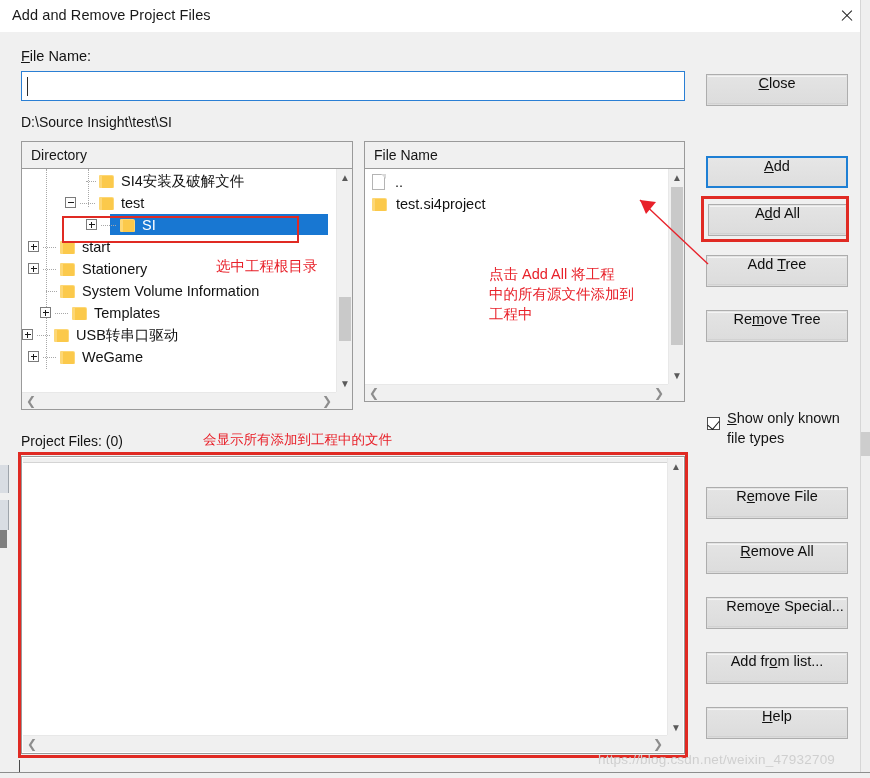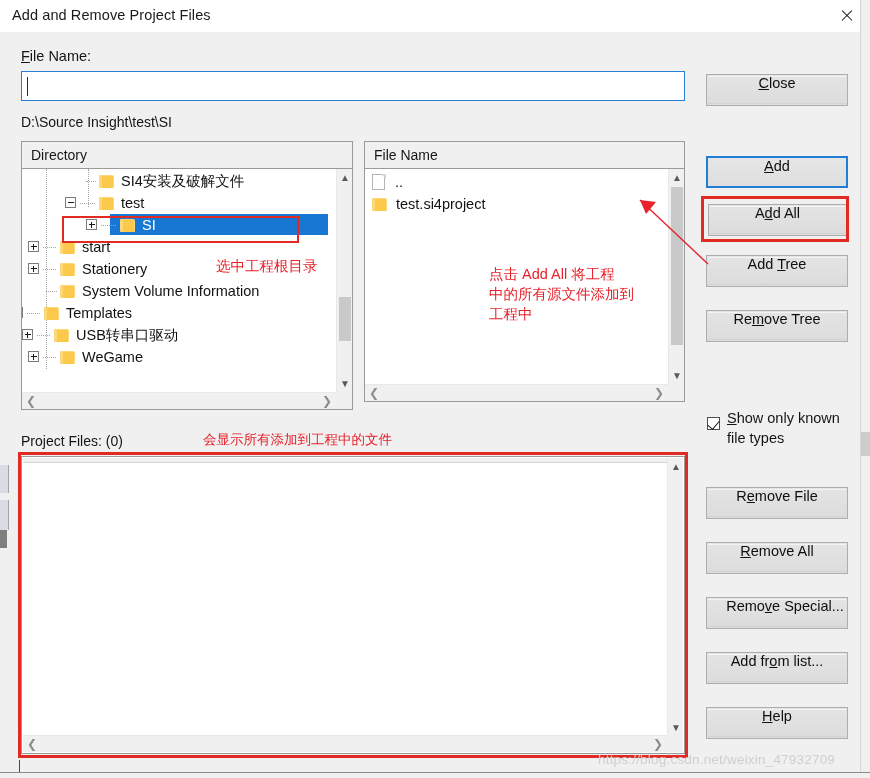--- a/index.html
+++ b/index.html
@@ -477,21 +477,21 @@
 
         <div class="trow" style="top:111px; left:38px;">
           <div class="dotline-h" style="left:-14px; top:11px; width:11px;"></div>
           <div class="folder">
               <div class="back"></div>
               <div class="front"></div>
             </div>
           <span class="label">System Volume Information</span>
         </div>
 
-        <div class="trow" style="top:133px; left:22px;">
+        <div class="trow" style="top:133px; left:50px;">
           <div class="expander plus" style="left:-32px; top:5px;"></div>
           <div class="dotline-h" style="left:-17px; top:11px; width:13px;"></div>
           <div class="folder">
               <div class="back"></div>
               <div class="front"></div>
             </div>
           <span class="label">Templates</span>
         </div>
 
         <div class="trow" style="top:155px; left:32px;">

